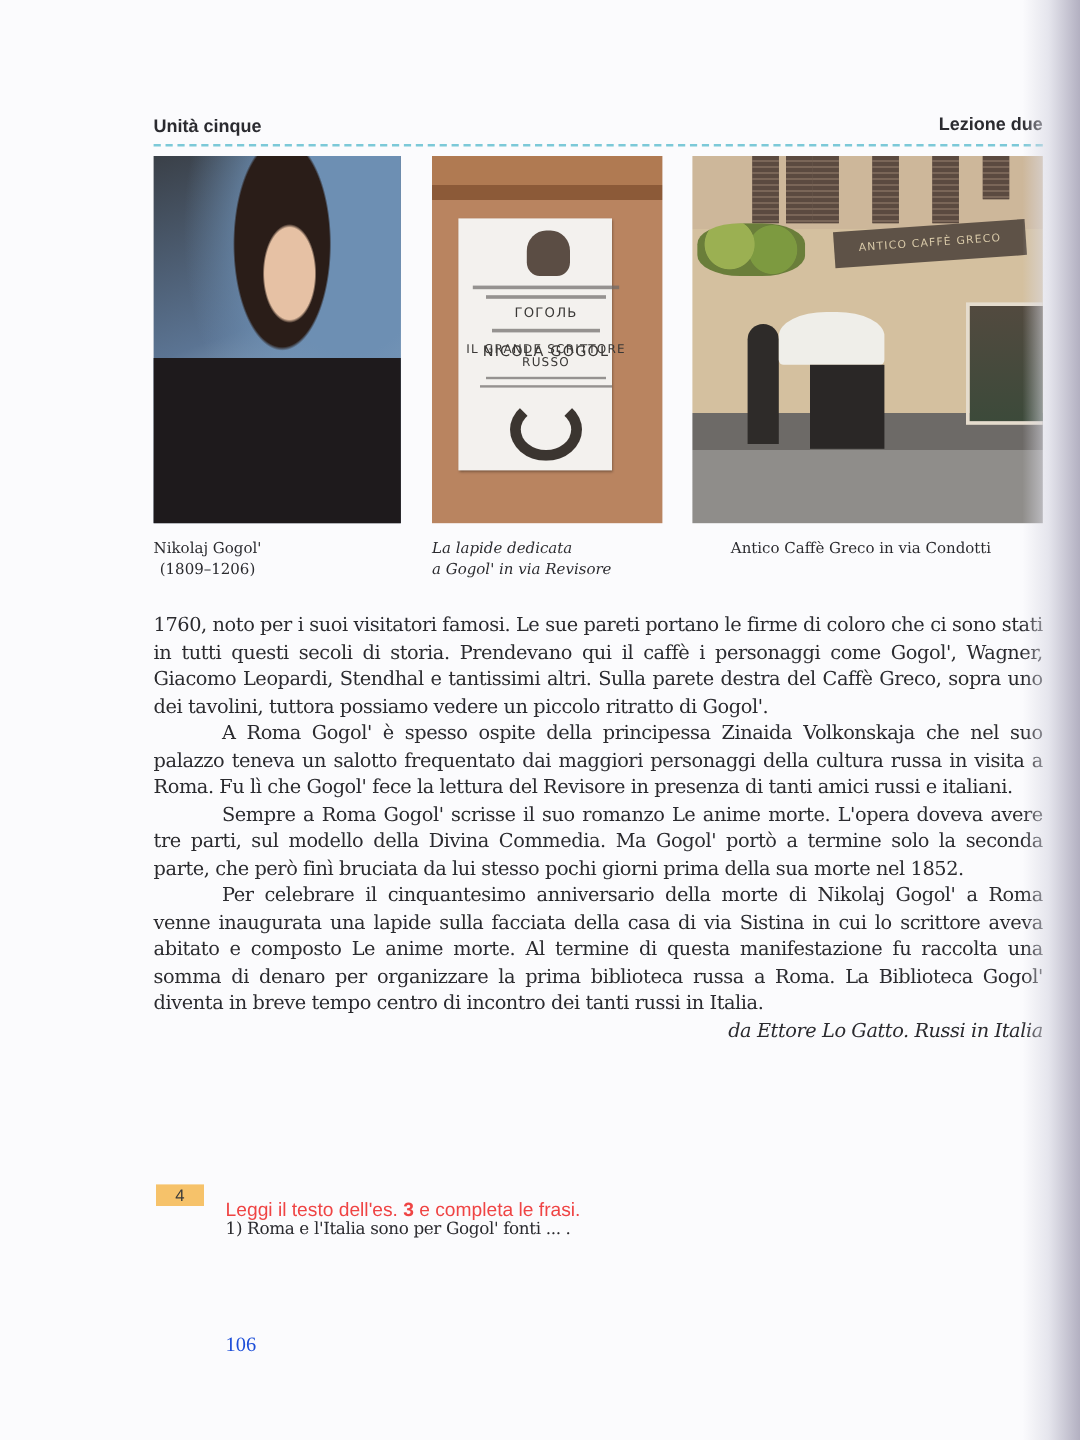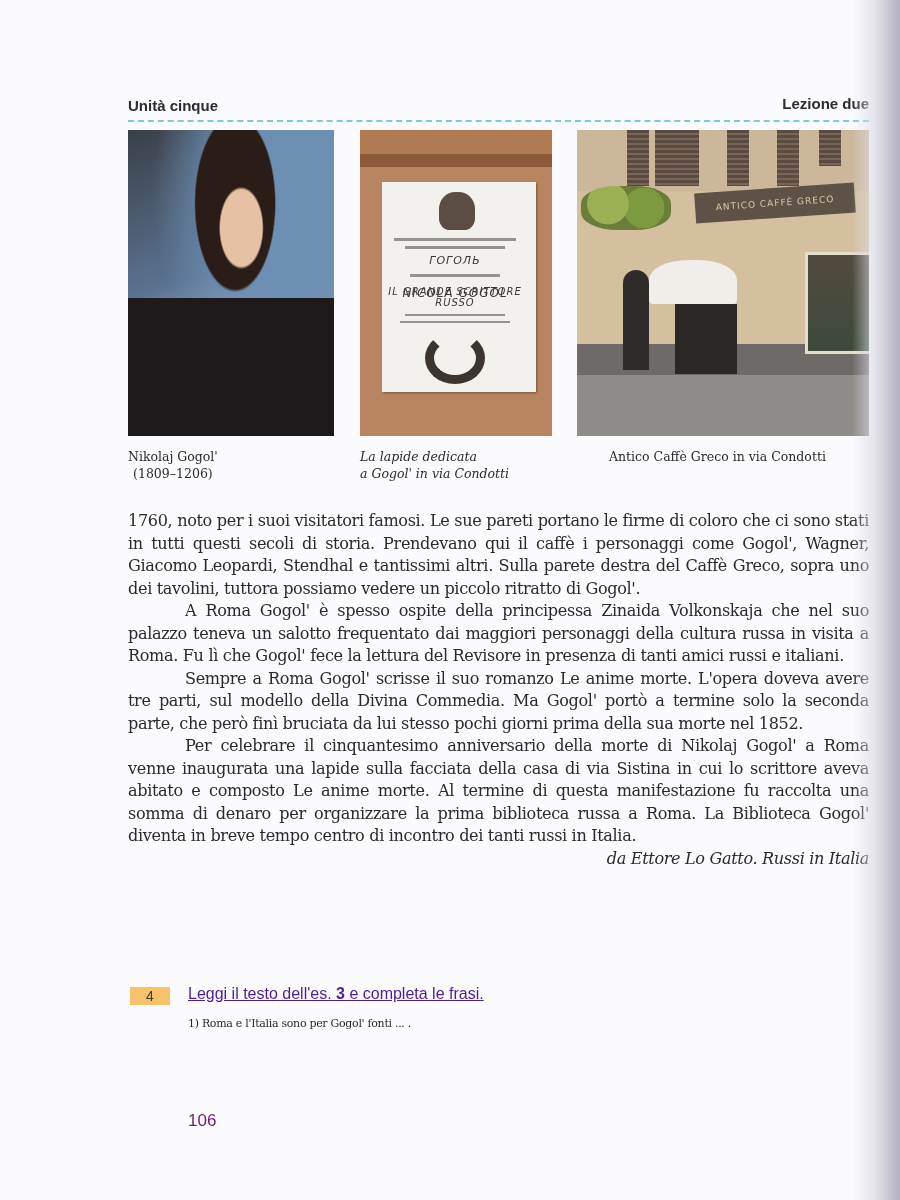--- a/index.html
+++ b/index.html
@@ -29,22 +29,22 @@
   .fig-portrait { left: 0; width: 206px;
     background: radial-gradient(ellipse at 55% 32%, #e6c1a4 0 13%, transparent 14%),
                 radial-gradient(ellipse at 52% 24%, #2a1d18 0 26%, transparent 27%),
                 linear-gradient(to bottom, transparent 0 55%, #1e1a1c 55% 100%),
                 radial-gradient(ellipse at 80% 20%, #6d8fb3 0 30%, transparent 60%),
                 linear-gradient(160deg, #3a4048 0%, #5b7493 45%, #8aa4bf 60%, #394453 100%);
   }
   .fig-plaque { left: 232px; width: 192px;
     background: linear-gradient(to bottom, #b07a52 0 8%, #8c5a38 8% 12%, #b98460 12% 100%);
   }
-  .fig-plaque .slab { position: absolute; left: 22px; top: 52px; width: 154px; height: 210px;
-    background: #f3f1ee; box-shadow: 1px 1px 2px rgba(0,0,0,.35); font-style: italic; }
+  .fig-plaque .slab { position: absolute; left: 22px; top: 52px; width: 128px; height: 210px;
+    background: #f3f1ee; box-shadow: 1px 1px 2px rgba(0,0,0,.35); }
   .fig-plaque .bust { position: absolute; left: 57px; top: 10px; width: 36px; height: 38px;
     border-radius: 45% 45% 30% 30%; background: #5b4d44; }
   .fig-plaque .line { position: absolute; left: 12px; width: 122px; height: 3px; background: #6c6a68; opacity: .7; }
   .fig-plaque .name { position: absolute; left: 0; width: 146px; text-align: center;
     font-family: "DejaVu Sans", sans-serif; font-size: 10px; color: #3a3836; letter-spacing: 1px; }
   .fig-plaque .wreath { position: absolute; left: 43px; top: 150px; width: 60px; height: 52px;
     border-radius: 50%; border: 9px solid #3b3530; border-top-color: transparent; box-sizing: border-box; }
   .fig-cafe { left: 449px; width: 292px;
     background: linear-gradient(to bottom, #cdb79a 0 20%, #d4c09f 20% 70%, #6d6a67 70% 80%, #8f8d8a 80% 100%);
   }
@@ -73,26 +73,26 @@
     font-family: "DejaVu Serif", serif; font-size: 16.1px; line-height: 22.5px;
     text-align: justify; color: #2a2a2e; letter-spacing: -0.35px; }
   .body-text p { margin: 0; }
   .body-text p.indent { text-indent: 57px; }
   .source { text-align: right; font-style: italic; margin: 0; }
 
   .exercise { position: absolute; left: 128px; top: 985px; width: 741px; }
   .ex-num { position: absolute; left: 2px; top: 2px; width: 40px; height: 18px;
     background: #f6c26a; font-family: "Liberation Sans", sans-serif; font-size: 14px;
     text-align: center; line-height: 18px; color: #3a3a3a; }
-  .ex-instr { position: absolute; left: 60px; top: 0; font-family: "Liberation Sans", sans-serif;
-    font-size: 16px; color: #4c1d95; white-space: nowrap; text-decoration: underline; }
+  .ex-instr { position: absolute; left: 60px; top: 15px; font-family: "Liberation Sans", sans-serif;
+    font-size: 16px; color: #ef4444; white-space: nowrap; }
   .ex-instr b { font-weight: bold; }
   .ex-items { position: absolute; left: 60px; top: 28px; margin: 0; padding: 0; list-style: none;
-    font-family: "DejaVu Serif", serif; font-size: 11px; line-height: 22px; letter-spacing: -0.3px; white-space: nowrap; }
-  .page-number { position: absolute; left: 188px; top: 1111px; font-family: Liberation Sans, sans-serif; font-size: 17px; color: #701a75; }
+    font-family: "DejaVu Serif", serif; font-size: 14px; line-height: 22px; letter-spacing: -0.3px; white-space: nowrap; }
+  .page-number { position: absolute; left: 188px; top: 1111px; font-family: Liberation Serif, serif; font-size: 17px; color: #1d4ed8; }
 </style>
 </head>
 <body>
 
 <div class="running-header">
   <span class="left">Unità cinque</span>
   <span class="right">Lezione due</span>
 </div>
 
 <div class="figures">
@@ -129,21 +129,21 @@
   </div>
 </div>
 
 <div class="captions">
   <div class="cap cap1">
     <div>Nikolaj Gogol'</div>
     <div>(1809–1206)</div>
   </div>
   <div class="cap cap2">
     <div>La lapide dedicata</div>
-    <div>a Gogol' in via Condotti</div>
+    <div>a Gogol' in via Revisore</div>
   </div>
   <div class="cap cap3">
     <div>Antico Caffè Greco in via Condotti</div>
   </div>
 </div>
 
 <div class="body-text">
   <p>1760, noto per i suoi visitatori famosi. Le sue pareti portano le firme di coloro che ci sono stati in tutti questi secoli di storia. Prendevano qui il caffè i personaggi come Gogol', Wagner, Giacomo Leopardi, Stendhal e tantissimi altri. Sulla parete destra del Caffè Greco, sopra uno dei tavolini, tuttora possiamo vedere un piccolo ritratto di Gogol'.</p>
   <p class="indent">A Roma Gogol' è spesso ospite della principessa Zinaida Volkonskaja che nel suo palazzo teneva un salotto frequentato dai maggiori personaggi della cultura russa in visita a Roma. Fu lì che Gogol' fece la lettura del Revisore in presenza di tanti amici russi e italiani.</p>
   <p class="indent">Sempre a Roma Gogol' scrisse il suo romanzo Le anime morte. L'opera doveva avere tre parti, sul modello della Divina Commedia. Ma Gogol' portò a termine solo la seconda parte, che però finì bruciata da lui stesso pochi giorni prima della sua morte nel 1852.</p>

